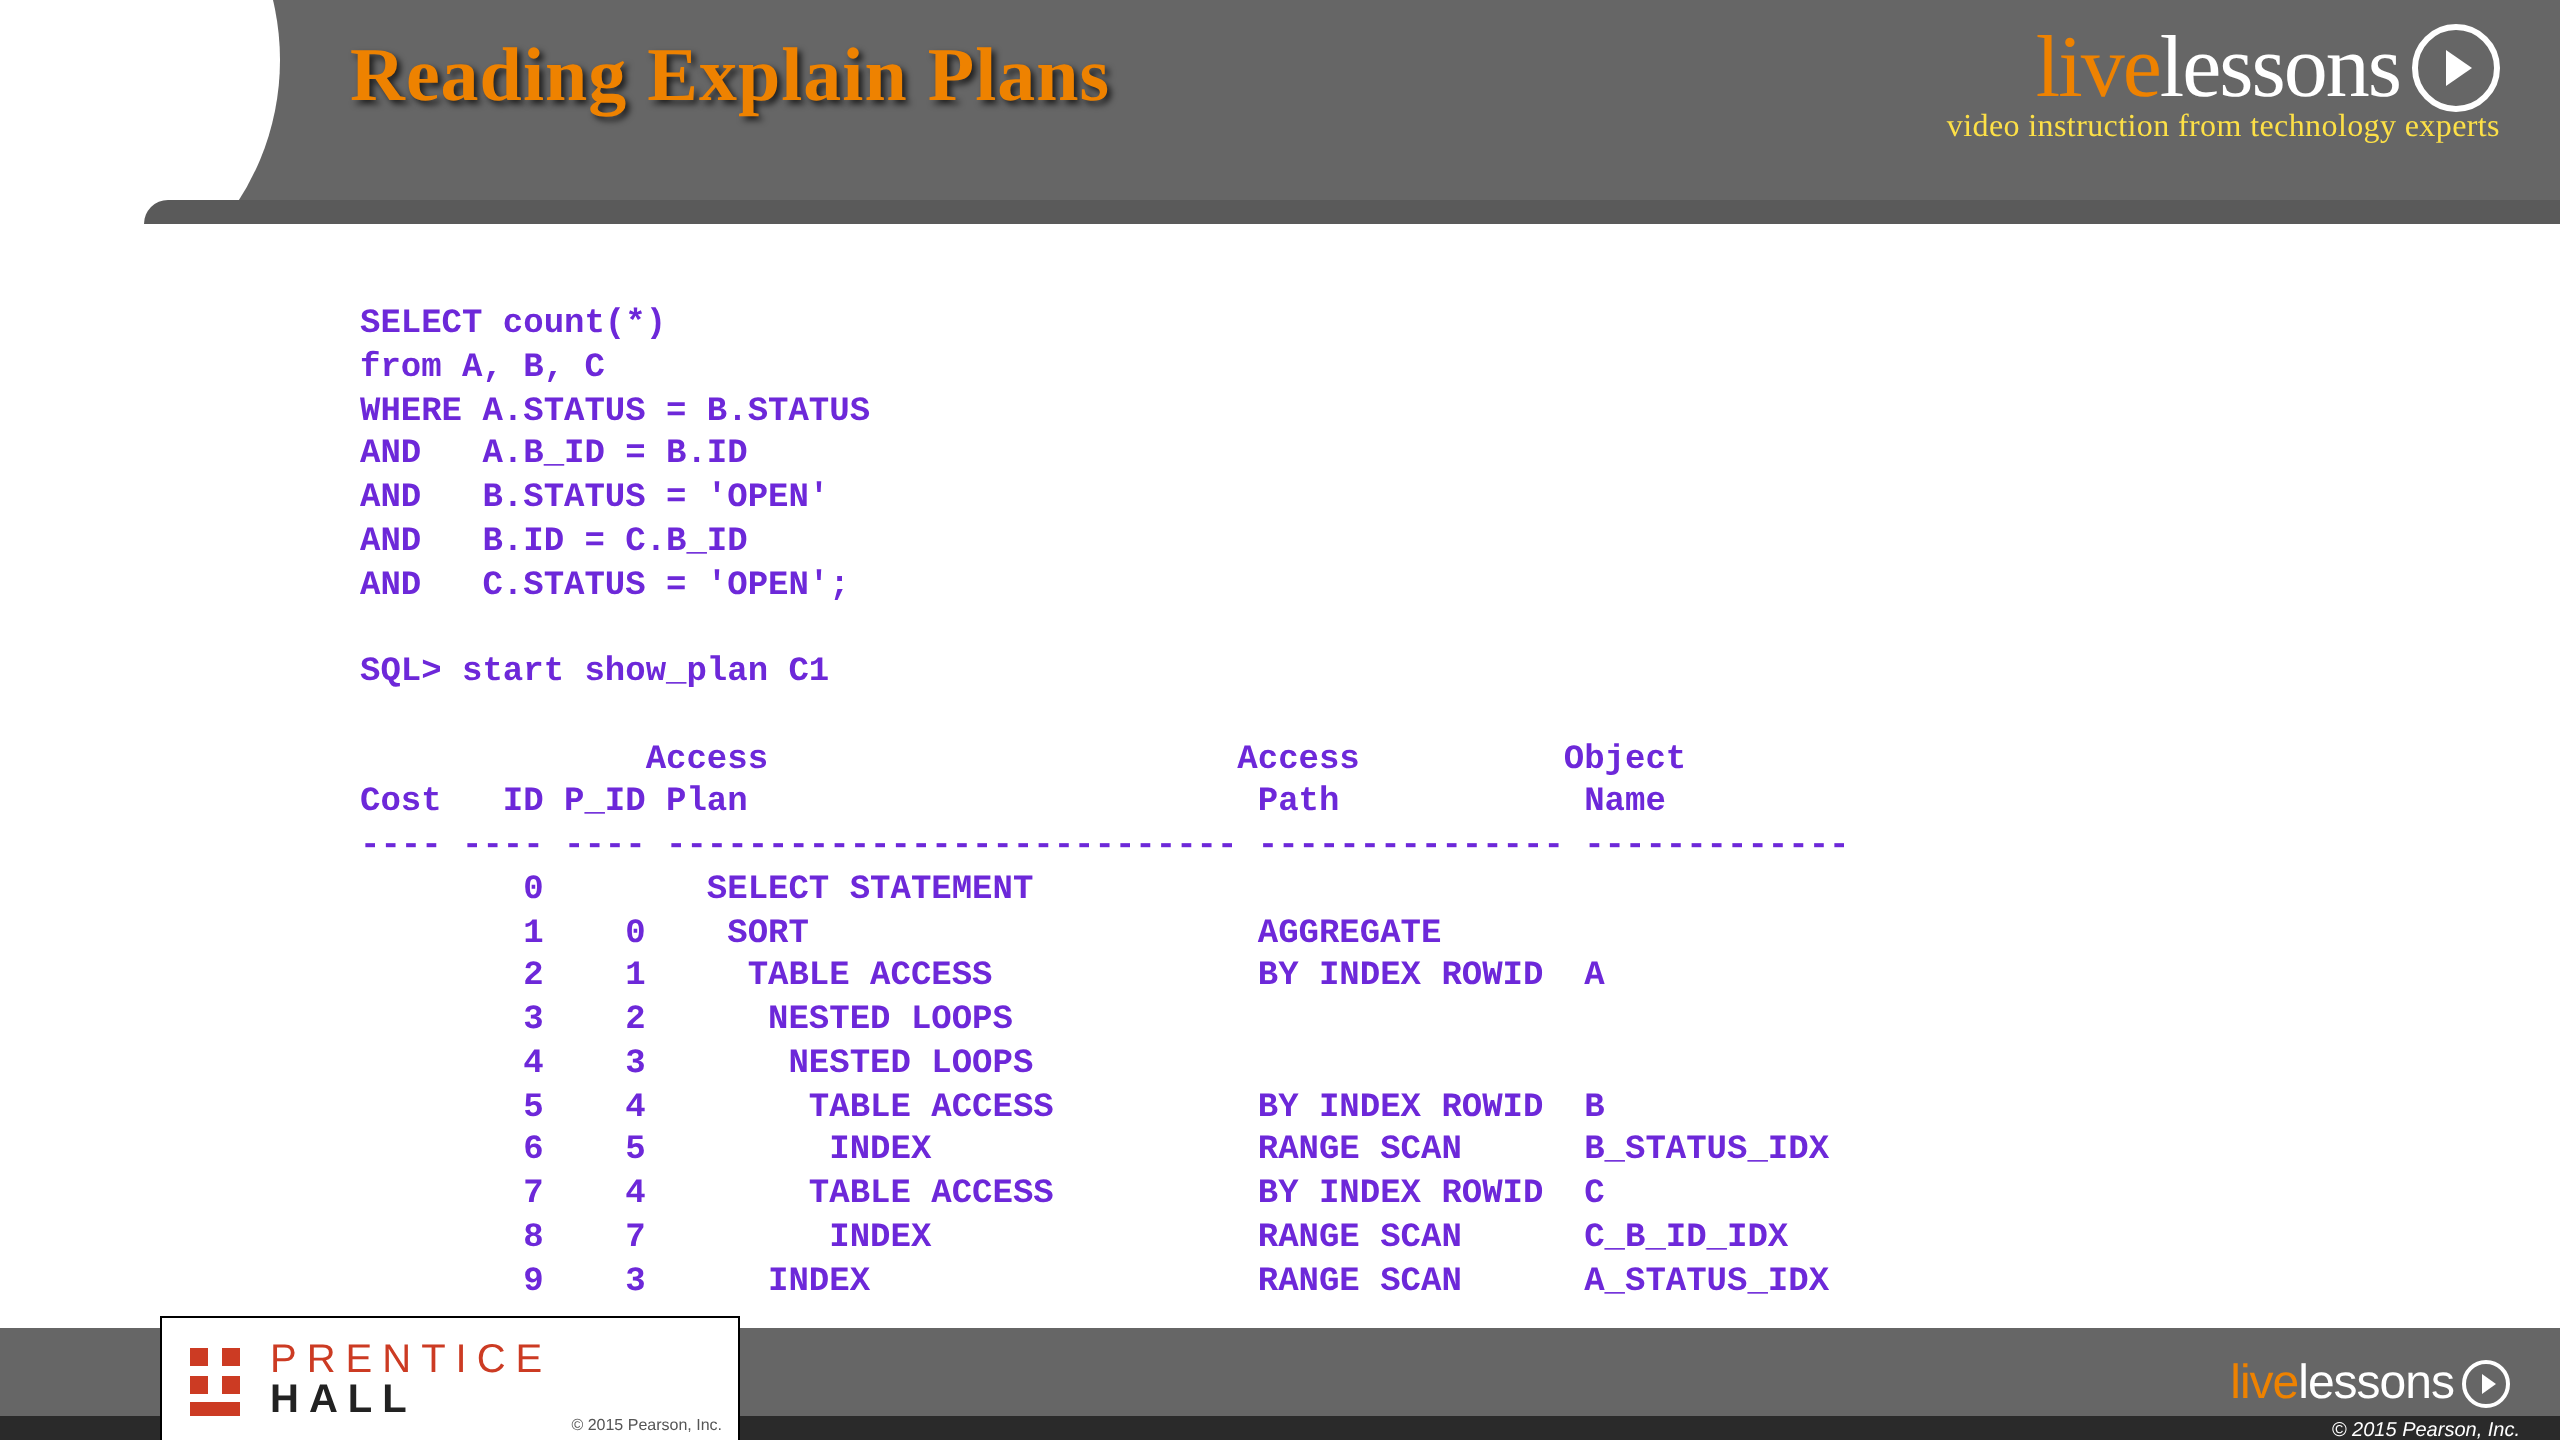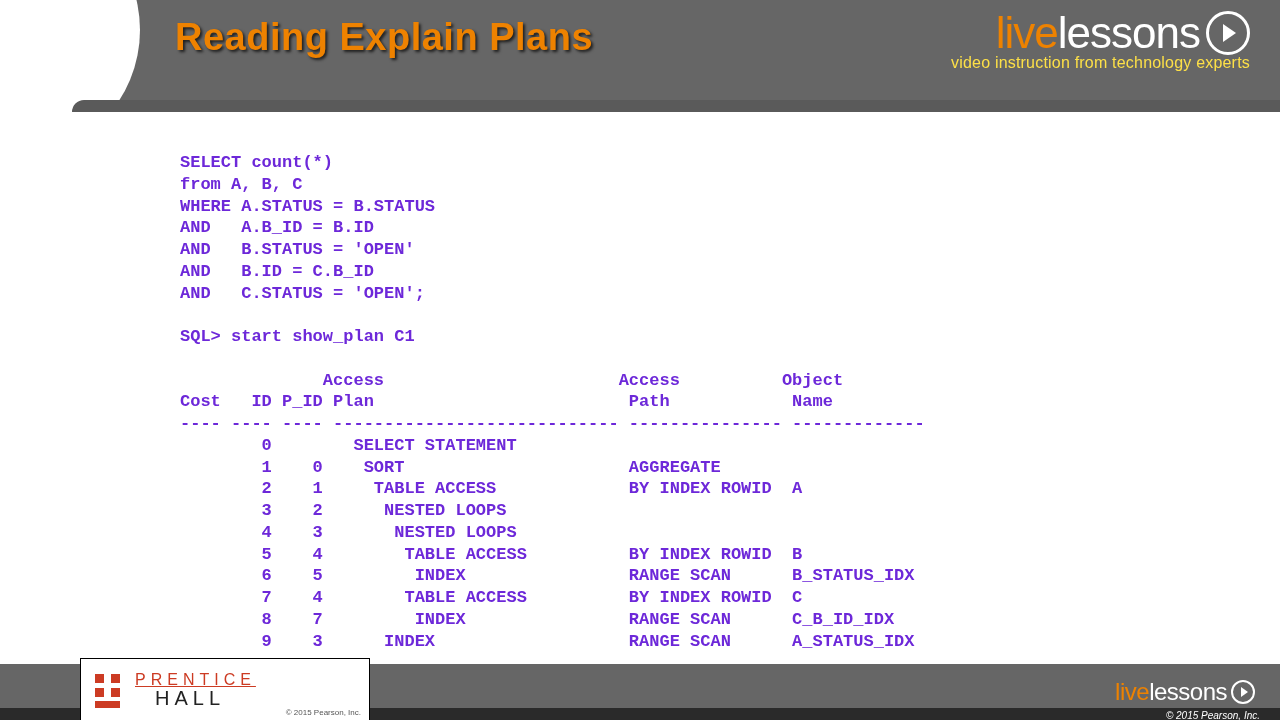--- a/index.html
+++ b/index.html
@@ -11,20 +11,21 @@
     background: #ffffff;
     overflow: hidden;
     position: relative;
   }
 
   
   .header {
     position: relative;
     height: 100px;
     background: #666666;
+    font-family: Liberation Serif, serif;
   }
   .header .title-bar {
     position: absolute;
     left: 0; right: 0; top: 0;
     height: 100px;
   }
   .slide-title {
     position: absolute;
     left: 175px;
     top: 16px;
@@ -170,31 +171,29 @@
   .ph-dots .d2{ width:9px;height:9px; left:18px; top:4px;}
   .ph-dots .d3{ width:9px;height:9px; left:2px; top:18px;}
   .ph-dots .d4{ width:9px;height:9px; left:18px; top:18px;}
   .ph-dots .bar{ width:25px;height:7px; left:2px; top:31px;}
   .ph-text{
     font-family: Arial, sans-serif;
     color:#cc3b23;
     line-height:1;
   }
   .ph-text .row1{
-    font-size:16px;
+    font-size:20px;
     letter-spacing:5px;
     font-weight:400;
-    text-decoration:underline;
   }
   .ph-text .row2{
     font-size:20px;
     letter-spacing:5px;
-    font-weight:400;
+    font-weight:700;
     color:#222;
-    margin-left:20px;
   }
   .ph-copy{
     position:absolute;
     right:8px;
     bottom:3px;
     font-size:8px;
     color:#555;
   }
 
   

